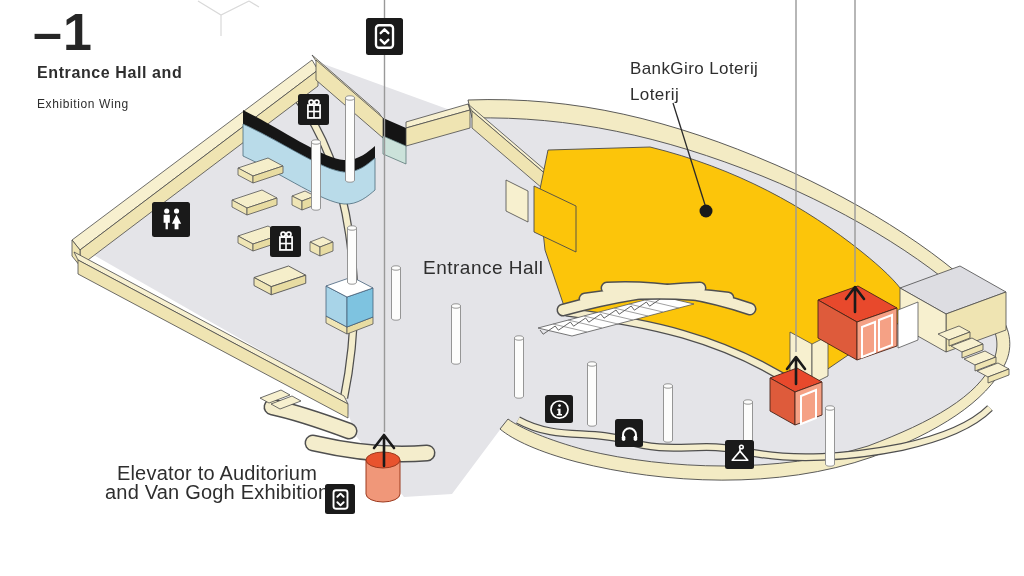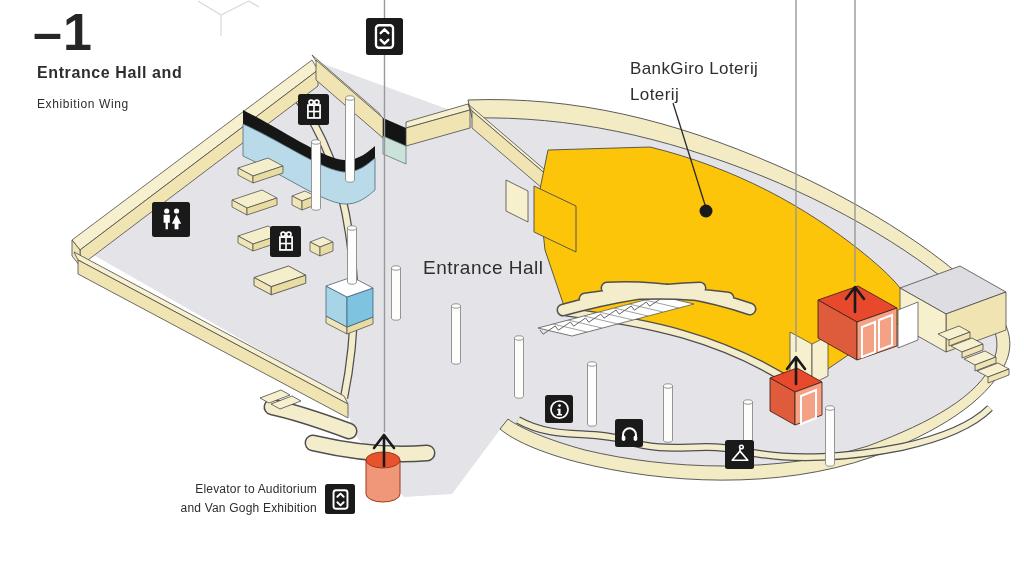--- a/index.html
+++ b/index.html
@@ -17,21 +17,21 @@
   html,body{margin:0;padding:0;background:#fff;}
   #stage{position:relative;width:1024px;height:576px;background:#fff;overflow:hidden;
          font-family:"Liberation Sans",sans-serif;color:var(--text-color);}
   #mapsvg{position:absolute;left:0;top:0;}
   .lbl{position:absolute;white-space:nowrap;}
   .floor-num{left:33px;top:2px;font-size:52px;font-weight:700;letter-spacing:1px;color:#262626;}
   .title1{left:37px;top:64px;font-size:16px;letter-spacing:.6px;font-weight:bold;}
   .title2{left:37px;top:97px;font-size:12px;letter-spacing:.6px;}
   .gallery-lbl{left:630px;top:56px;font-size:17px;letter-spacing:.4px;line-height:26px;}
   .hall-lbl{left:423px;top:246px;font-size:19px;letter-spacing:.5px;margin-top:11px;}
-  .elev-lbl{left:105px;top:480px;width:212px;text-align:right;font-size:12px;letter-spacing:.2px;line-height:19px;}
+  .elev-lbl{left:105px;top:464px;width:212px;text-align:right;font-size:20px;letter-spacing:.2px;line-height:19px;}
   .mapicon{position:absolute;background:var(--icon-background);border-radius:2.5px;
            display:flex;align-items:center;justify-content:center;box-sizing:border-box;}
   
   .floor{fill:var(--floor-gray);}
   .rim{fill:var(--wall-cream);stroke:#4a4a4a;stroke-width:.9;}
   .wall-top{fill:var(--wall-cream-light);stroke:#4a4a4a;stroke-width:.8;}
   .wall-face{fill:var(--wall-cream-face);stroke:#4a4a4a;stroke-width:.8;}
   .yellow{fill:var(--gallery-yellow);stroke:#4a4a4a;stroke-width:.9;}
   .tbl-top{fill:#F5EECA;stroke:#555;stroke-width:.8;}
   .tbl-l{fill:#EFE5B5;stroke:#555;stroke-width:.8;}

